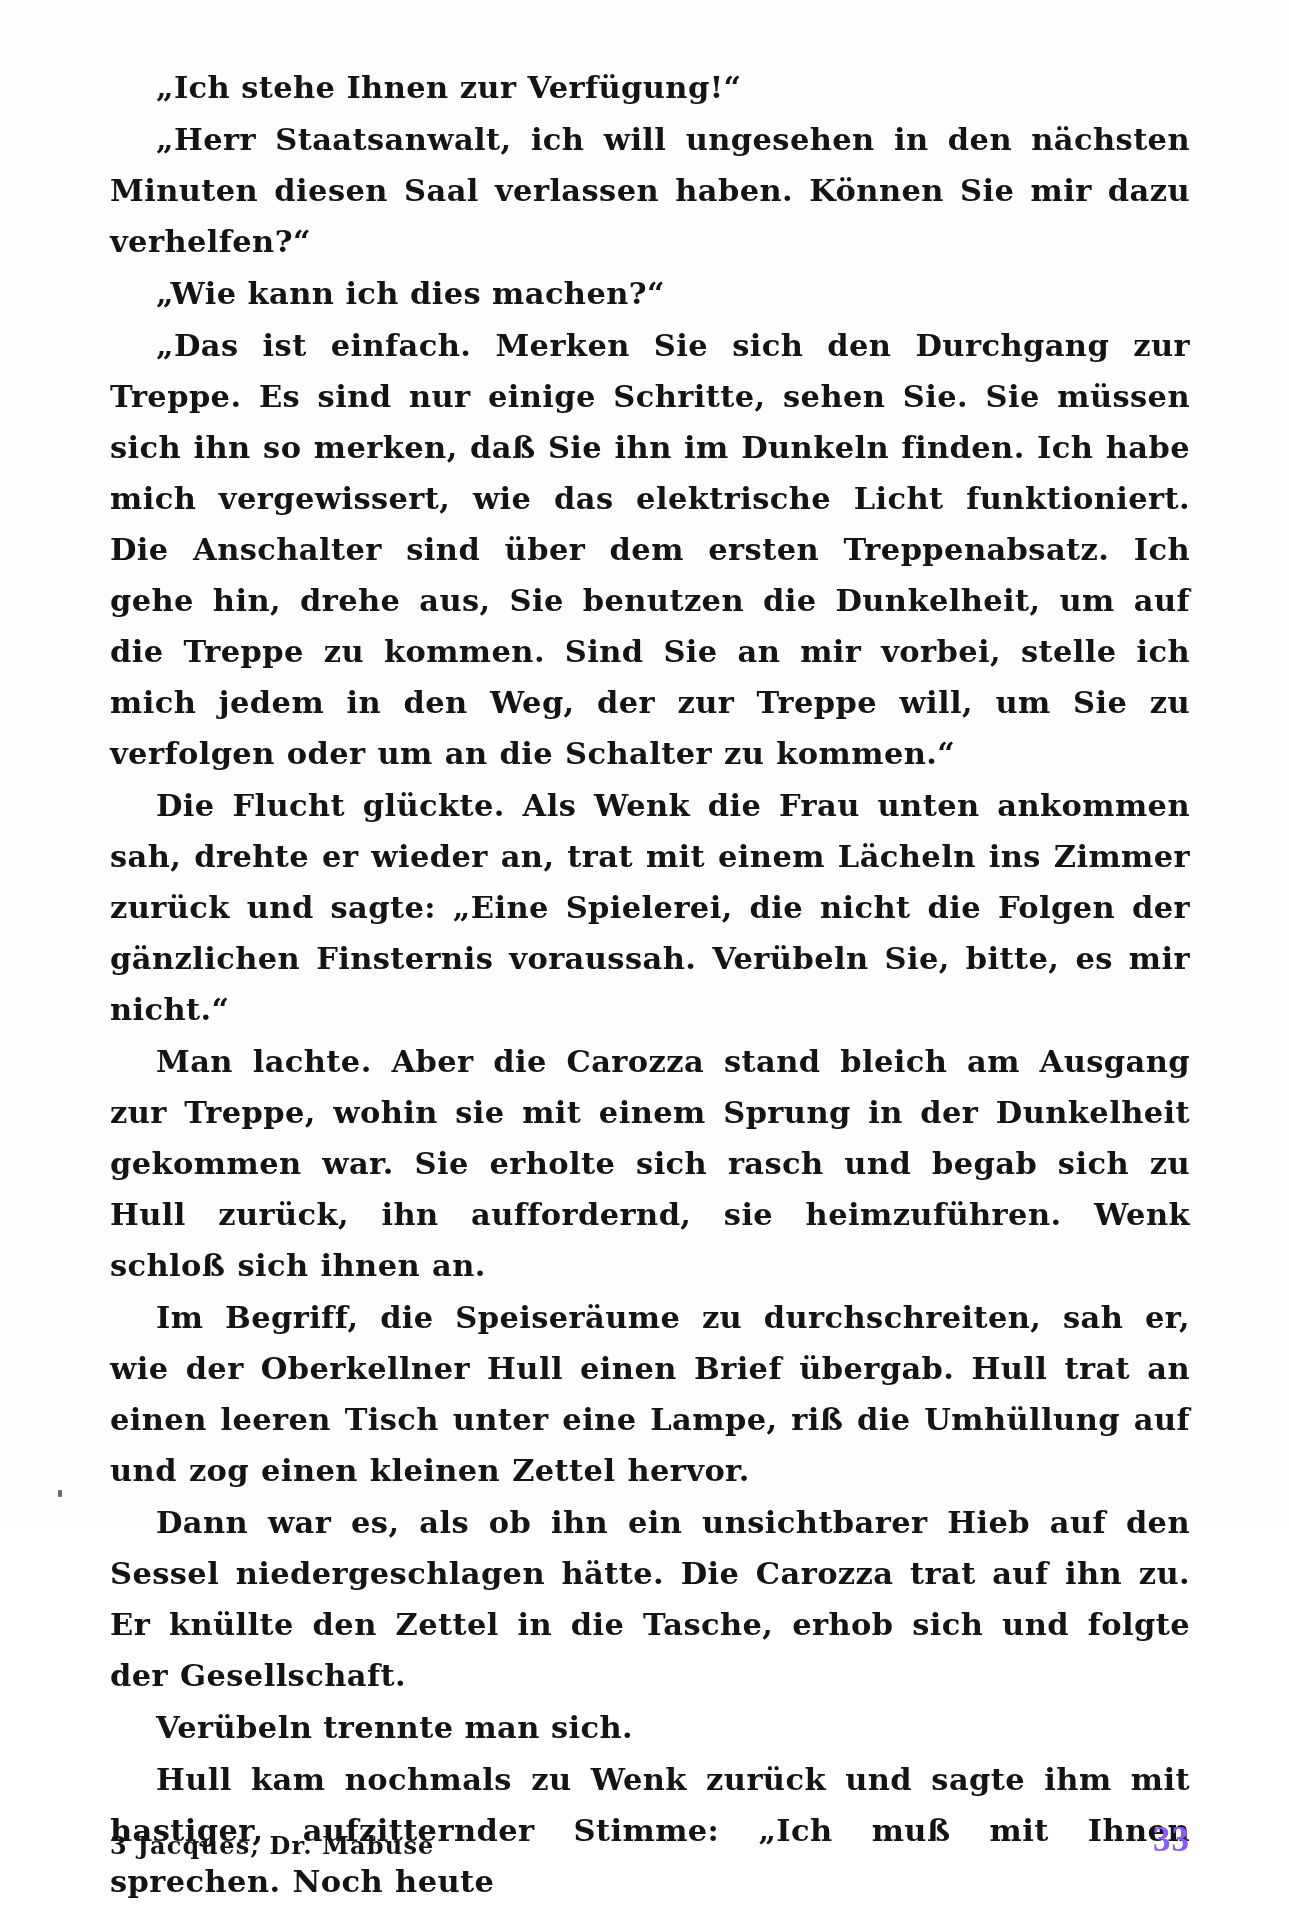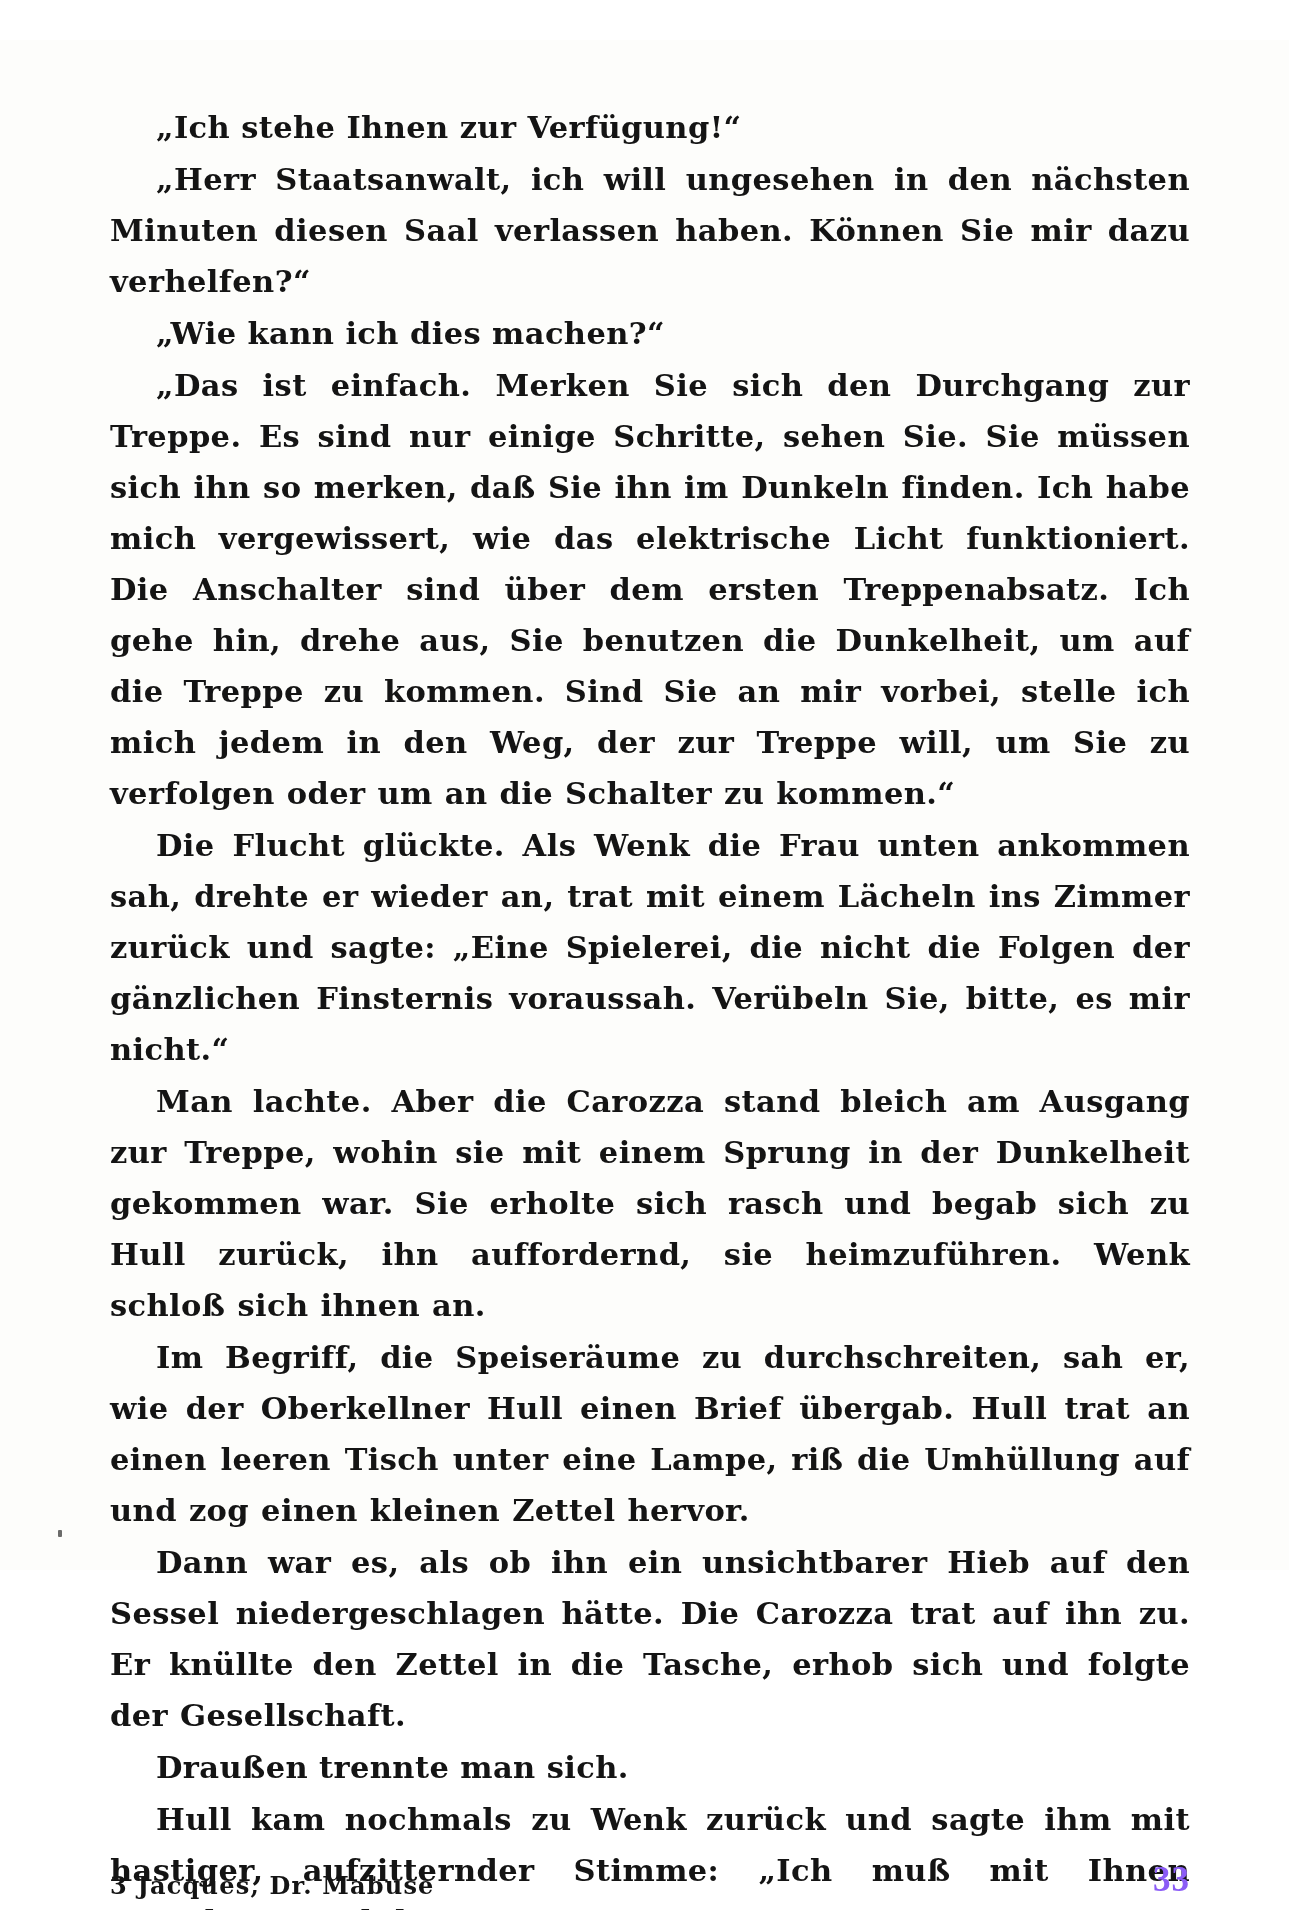--- a/index.html
+++ b/index.html
@@ -14,21 +14,20 @@
     font-family: "DejaVu Serif", serif;
     color: #1a1a1a;
     overflow: hidden;
   }
   .page {
     position: absolute;
     left: 0; top: 0;
     width: 1289px;
     height: 1530px;
     background: #fdfdfb;
-    margin-top: 40px;
   }
   .text-column {
     position: absolute;
     left: 110px;
     top: 62px;
     width: 1080px;
   }
   
   .para {
     font-family: "DejaVu Serif", serif;
@@ -86,21 +85,21 @@
 
   <div class="text-column">
     <p class="para">„Ich stehe Ihnen zur Verfügung!“</p>
     <p class="para">„Herr Staatsanwalt, ich will ungesehen in den nächsten Minuten diesen Saal verlassen haben.  Können Sie mir dazu verhelfen?“</p>
     <p class="para">„Wie kann ich dies machen?“</p>
     <p class="para tight">„Das ist einfach.  Merken Sie sich den Durchgang zur Treppe.  Es sind nur einige Schritte, sehen Sie.  Sie müssen sich ihn so merken, daß Sie ihn im Dunkeln finden.  Ich habe mich vergewissert, wie das elektrische Licht funktioniert.  Die Anschalter sind über dem ersten Treppenabsatz.  Ich gehe hin, drehe aus, Sie benutzen die Dunkelheit, um auf die Treppe zu kommen.  Sind Sie an mir vorbei, stelle ich mich jedem in den Weg, der zur Treppe will, um Sie zu verfolgen oder um an die Schalter zu kommen.“</p>
     <p class="para tight">Die Flucht glückte.  Als Wenk die Frau unten ankommen sah, drehte er wieder an, trat mit einem Lächeln ins Zimmer zurück und sagte: „Eine Spielerei, die nicht die Folgen der gänzlichen Finsternis voraussah.  Verübeln Sie, bitte, es mir nicht.“</p>
     <p class="para tight">Man lachte.  Aber die Carozza stand bleich am Ausgang zur Treppe, wohin sie mit einem Sprung in der Dunkelheit gekommen war.  Sie erholte sich rasch und begab sich zu Hull zurück, ihn auffordernd, sie heimzuführen.  Wenk schloß sich ihnen an.</p>
     <p class="para tight">Im Begriff, die Speiseräume zu durchschreiten, sah er, wie der Oberkellner Hull einen Brief übergab.  Hull trat an einen leeren Tisch unter eine Lampe, riß die Umhüllung auf und zog einen kleinen Zettel hervor.</p>
     <p class="para tight">Dann war es, als ob ihn ein unsichtbarer Hieb auf den Sessel niedergeschlagen hätte.  Die Carozza trat auf ihn zu.  Er knüllte den Zettel in die Tasche, erhob sich und folgte der Gesellschaft.</p>
-    <p class="para">Draußen trennte man sich.</p>
+    <p class="para">Verübeln trennte man sich.</p>
     <p class="para tight">Hull kam nochmals zu Wenk zurück und sagte ihm mit hastiger, aufzitternder Stimme: „Ich muß mit Ihnen sprechen.  Noch heute</p>
   </div>
 
   <div class="speck" style="left:58px; top:1490px;"></div>
 
   <div class="footer">
     <span class="signature">3   Jacques, Dr. Mabuse</span>
     <span class="folio">33</span>
   </div>
 

